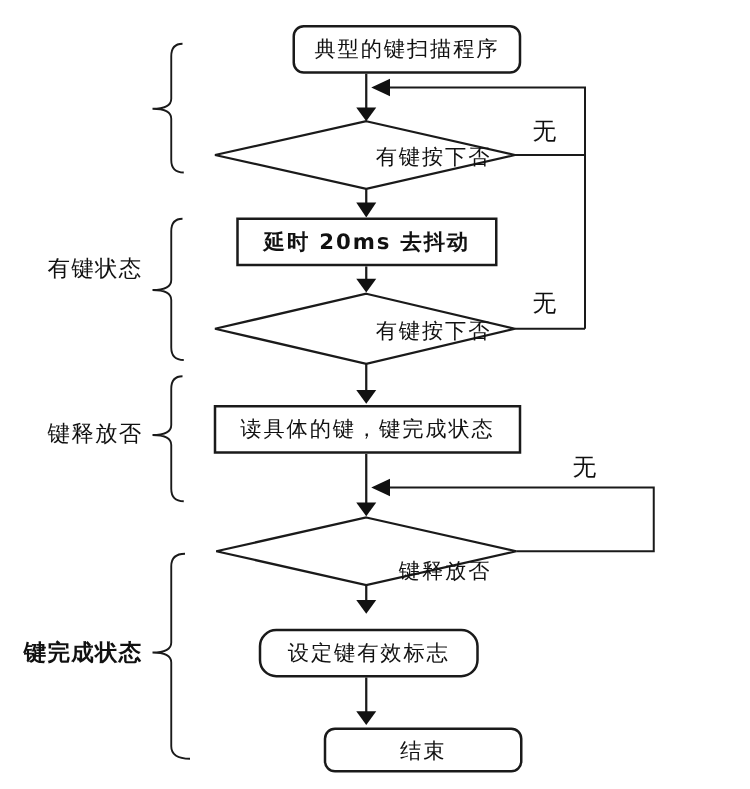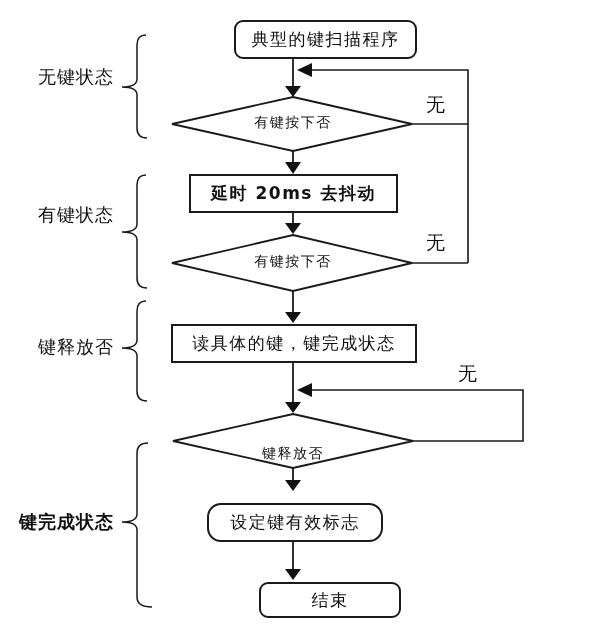--- a/index.html
+++ b/index.html
@@ -8,34 +8,34 @@
     font-family:"DejaVu Sans","Liberation Sans",sans-serif;color:#111111;overflow:hidden;
   }
   .stage svg{position:absolute;left:0;top:0;width:600px;height:631px;}
   .node{
     position:absolute;box-sizing:border-box;border:2px solid #1a1a1a;background:#ffffff;
     display:flex;align-items:center;justify-content:center;
     font-size:17px;letter-spacing:1.5px;white-space:nowrap;
   }
   .rounded{border-radius:9px;margin-left:32px;}
   .dtext{
-    position:absolute;width:200px;text-align:center;font-size:14px;
+    position:absolute;width:200px;text-align:right;font-size:17px;
     letter-spacing:1.5px;white-space:nowrap;
   }
   .state{
     position:absolute;left:0;width:114px;text-align:right;font-size:18px;
     letter-spacing:1px;white-space:nowrap;
   }
   .no{position:absolute;font-size:19px;}
   
   #n-start{left:202px;top:20px;width:183px;height:39px;}
   #n-delay{left:189px;top:174px;width:209px;height:39px;font-weight:bold;}
   #n-read{left:171px;top:324px;width:246px;height:39px;}
   #n-flag{left:207px;top:503px;width:176px;height:39px;border-radius:14px;}
-  #n-end{left:227px;top:582px;width:142px;height:36px;}
+  #n-end{left:227px;top:582px;width:159px;height:36px;}
   #d1{left:193px;top:114px;}
   #d2{left:193px;top:253px;}
   #d3{left:193px;top:431px;margin-top:14px;}
   #s1{top:65px;}
   #s2{top:203px;}
   #s3{top:335px;}
   #s4{top:510px;font-weight:bold;}
   #no1{left:426px;top:92px;}
   #no2{left:426px;top:230px;}
   #no3{left:458px;top:361px;}
@@ -100,21 +100,20 @@
     <span>设定键有效标志</span>
   </div>
   <div class="node rounded" id="n-end">
     <span>结束</span>
   </div>
 
   <div class="dtext" id="d1">有键按下否</div>
   <div class="dtext" id="d2">有键按下否</div>
   <div class="dtext" id="d3">键释放否</div>
 
-  <div class="state" id="s1">无键状态</div>
   <div class="state" id="s2">有键状态</div>
   <div class="state" id="s3">键释放否</div>
   <div class="state" id="s4">键完成状态</div>
 
   <div class="no" id="no1">无</div>
   <div class="no" id="no2">无</div>
   <div class="no" id="no3">无</div>
 
 </div>
 

